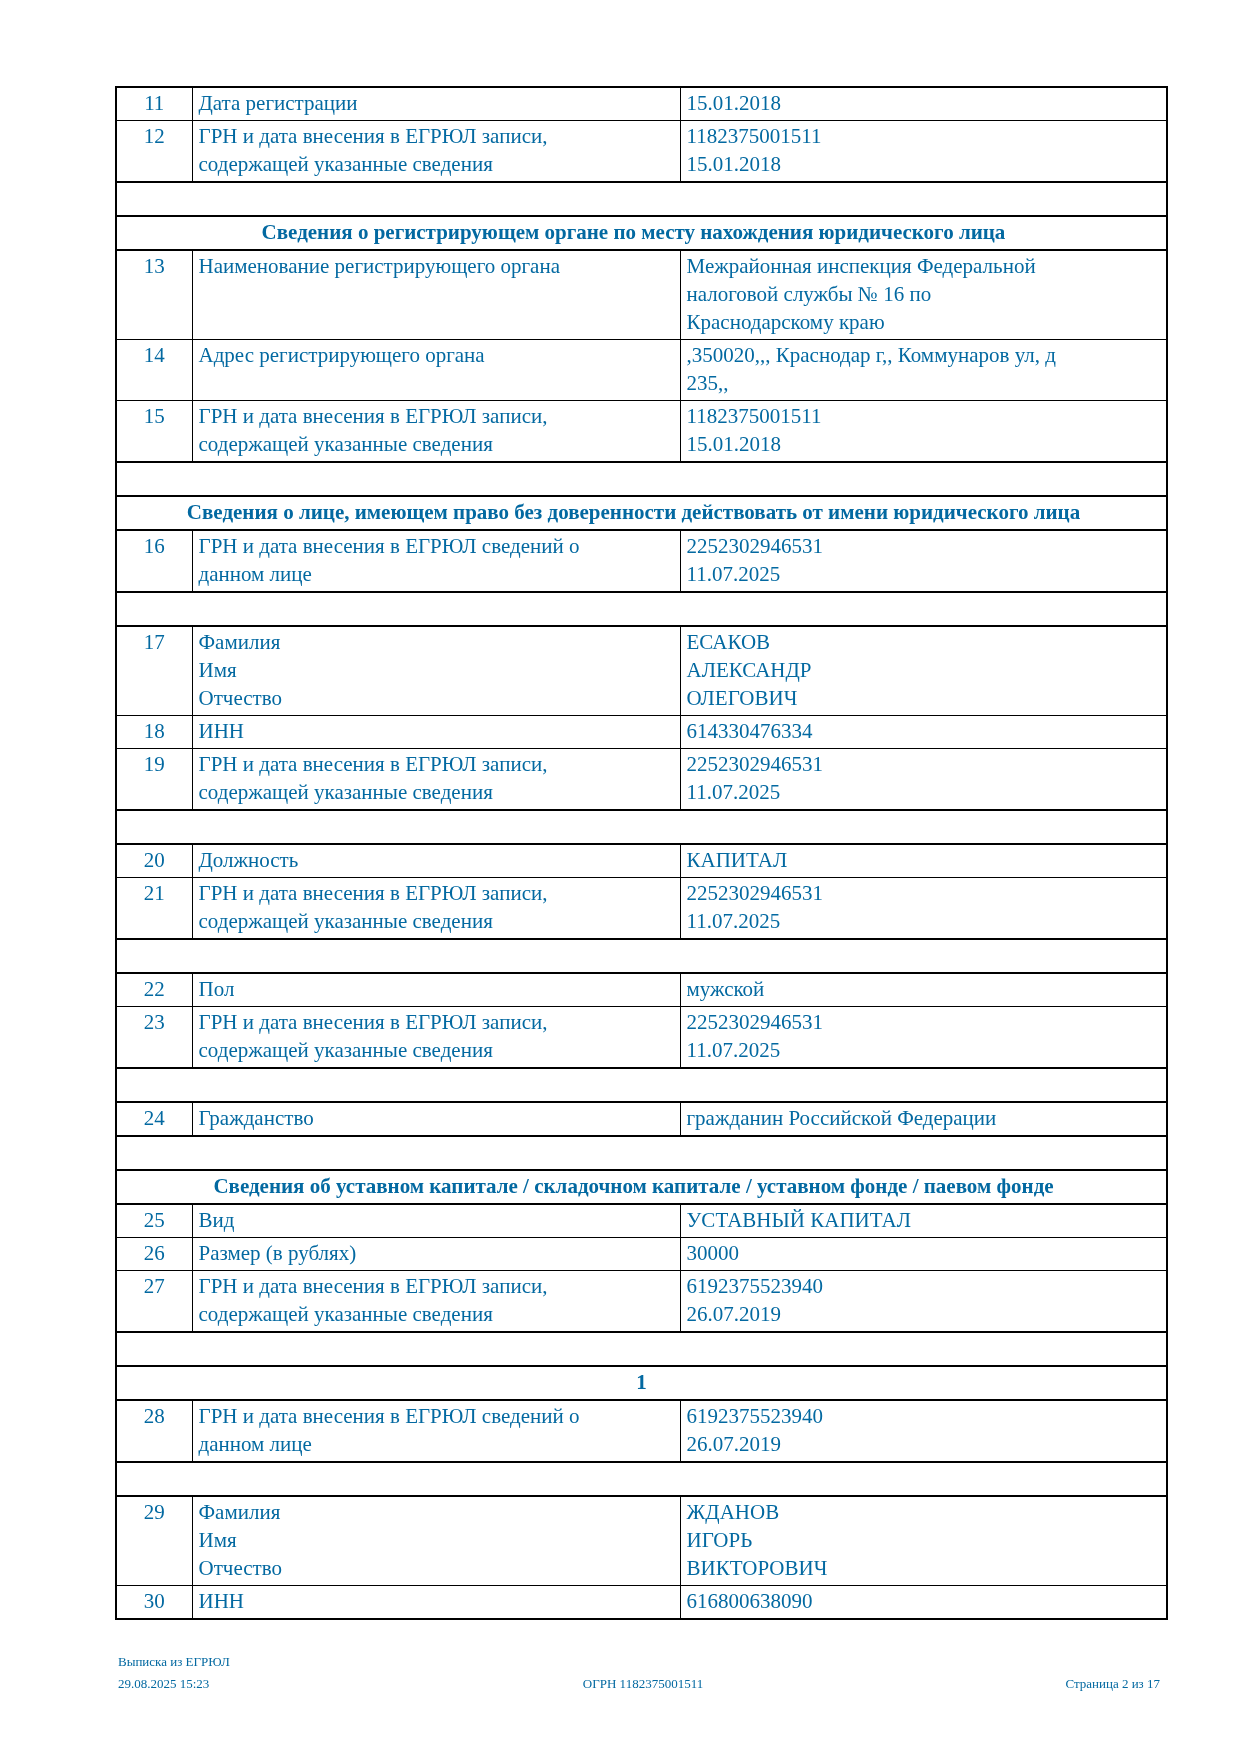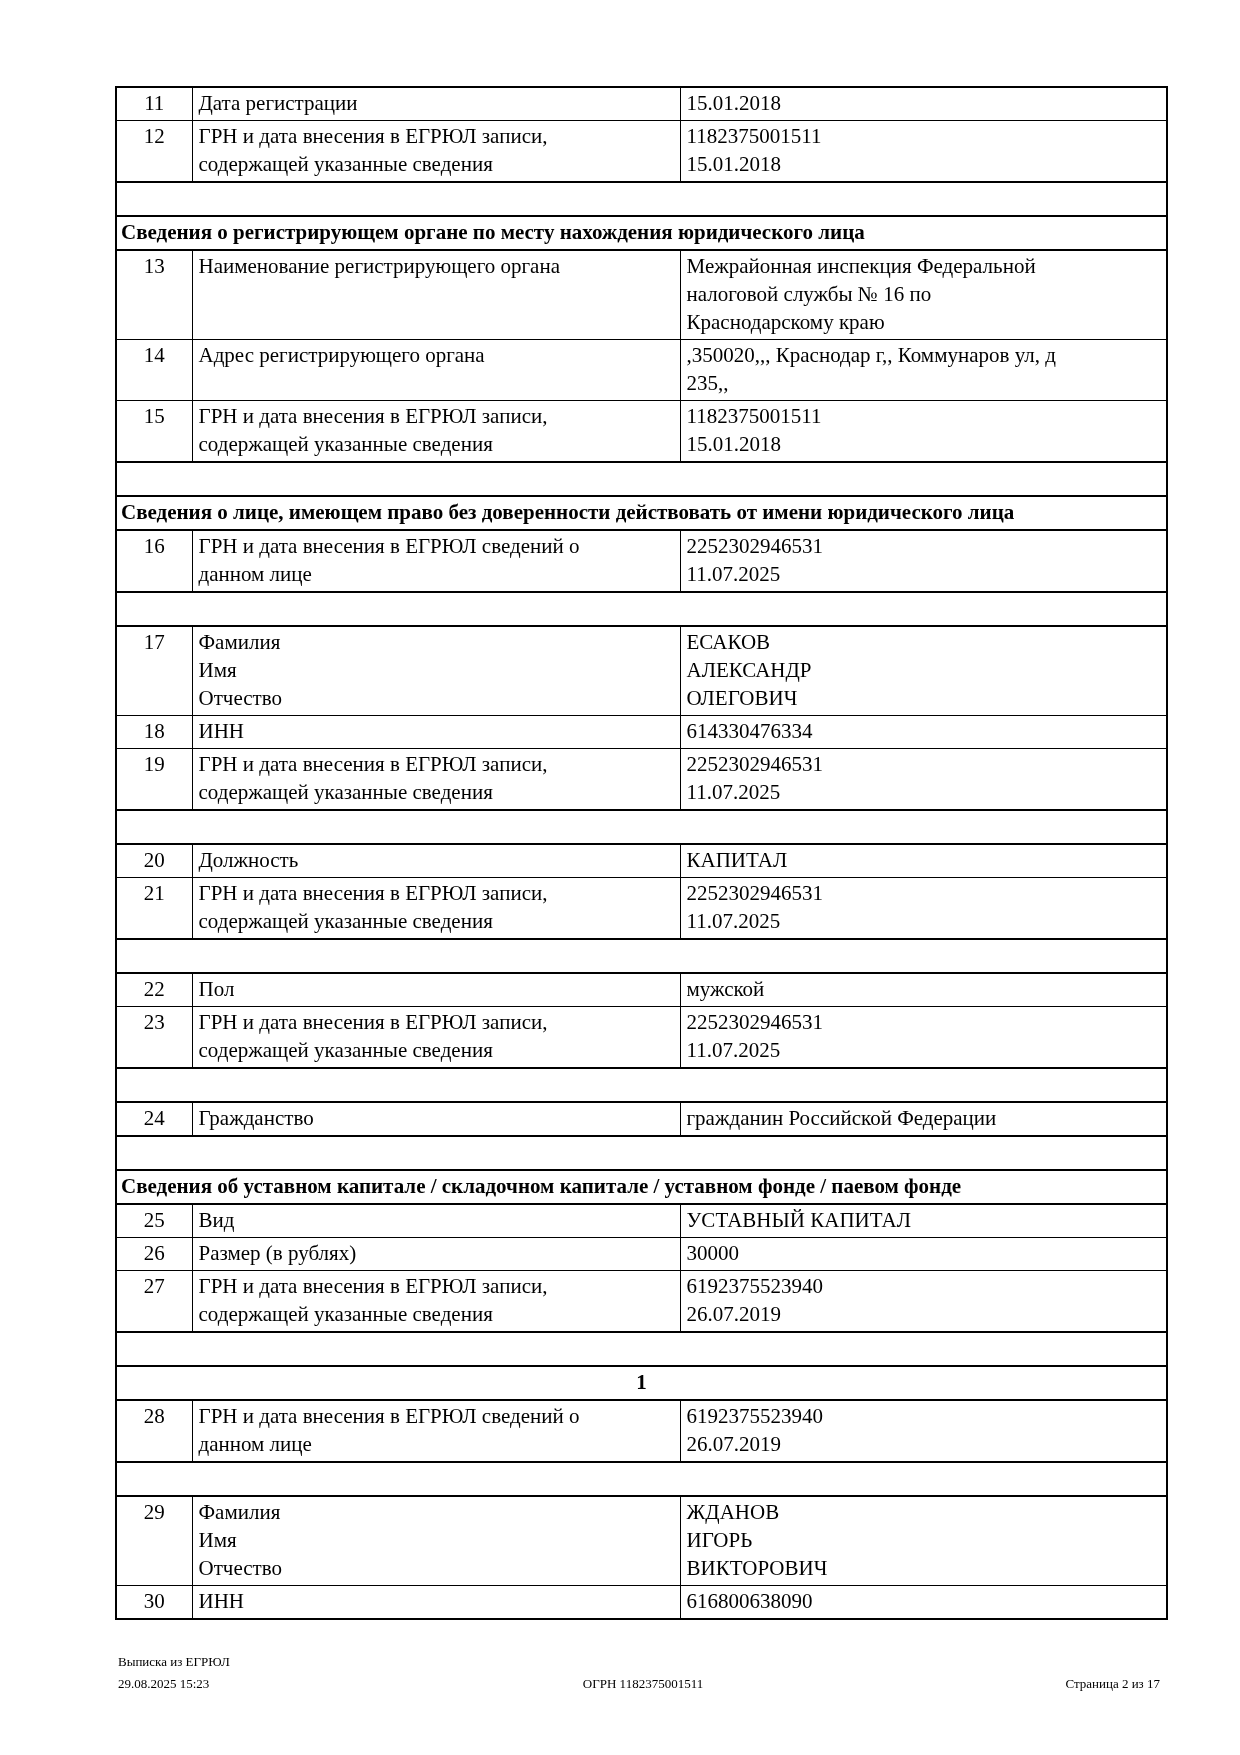--- a/index.html
+++ b/index.html
@@ -5,21 +5,21 @@
   html, body {
     margin: 0;
     padding: 0;
     background: #ffffff;
   }
   .page {
     position: relative;
     width: 1240px;
     height: 1755px;
     background: #ffffff;
-    color: #000000;
+    color: #0369a1;
     font-family: "Liberation Serif", "DejaVu Serif", serif;
     overflow: hidden;
   }
   table.doc-table {
     position: absolute;
     left: 115px;
     top: 86px;
     width: 1051px;
     border-collapse: collapse;
     table-layout: fixed;
@@ -34,21 +34,21 @@
     white-space: pre-line;
     overflow: hidden;
   }
   .doc-table td.num-cell {
     text-align: center;
     padding-left: 2px;
     padding-right: 2px;
   }
   .doc-table td.section-cell {
     font-weight: bold;
-    text-align: left;
+    text-align: center;
     border-top-width: 2.5px;
     border-bottom-width: 2.5px;
     padding-left: 4px;
     padding-right: 20px;
   }
   .doc-table td.subnum-cell {
     font-weight: bold;
     text-align: center;
     border-top-width: 2.5px;
     border-bottom-width: 2.5px;

